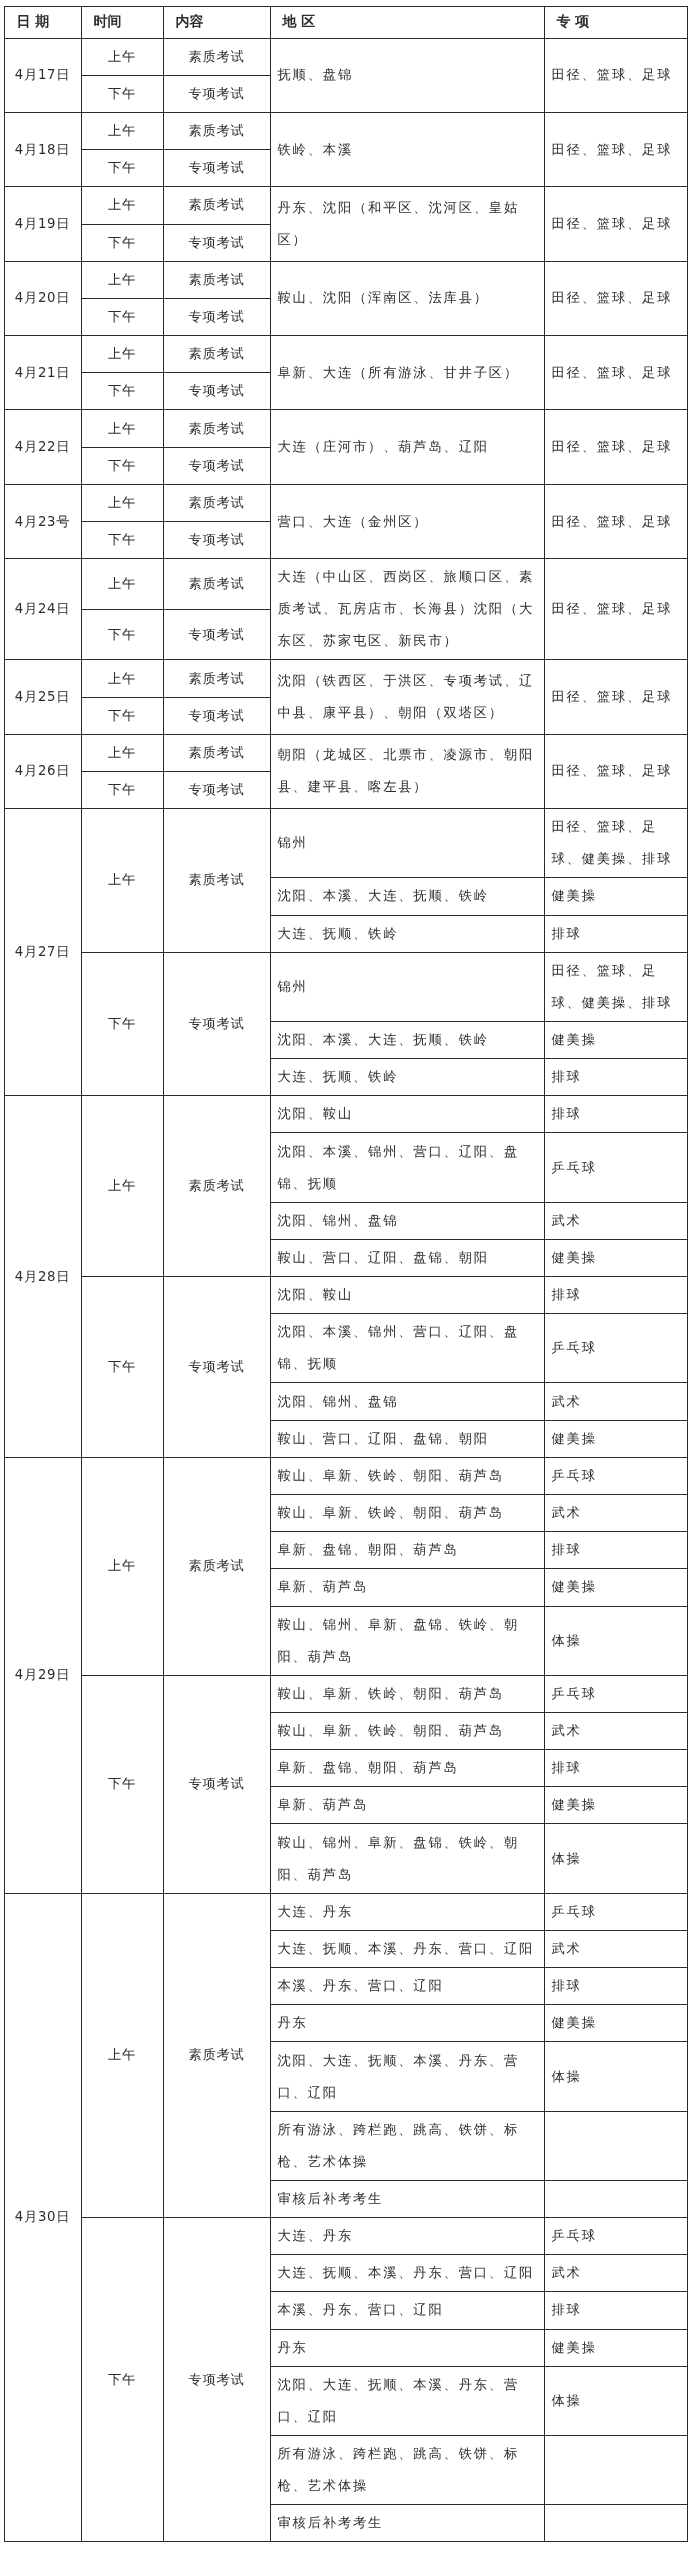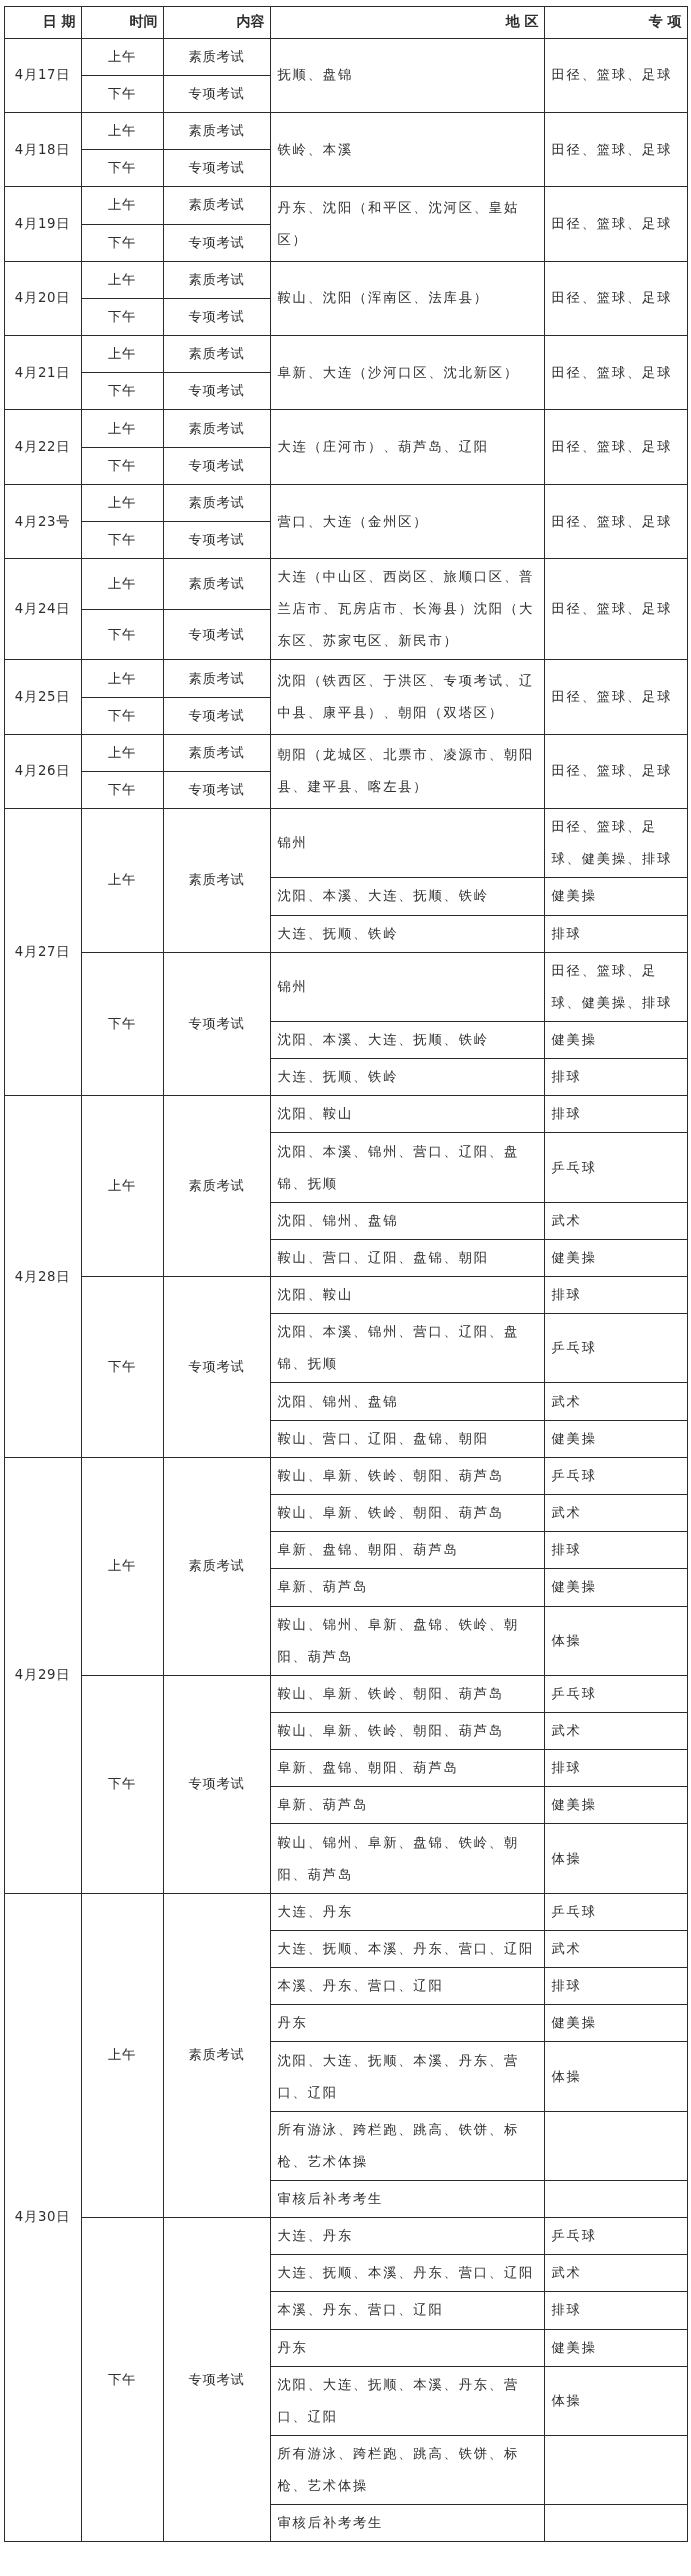--- a/index.html
+++ b/index.html
@@ -23,23 +23,23 @@
     border: 0.7px solid #2b2b2b;
     color: #2e2e2e;
     box-sizing: border-box;
     overflow-wrap: break-word;
     word-break: break-all;
   }
   th {
     font-size: 14px;
     font-weight: bold;
     height: 32px;
-    text-align: right;
+    text-align: left;
     vertical-align: middle;
-    padding: 0 5px;
+    padding: 0 12px;
   }
   td {
     font-size: 13.3px;
     line-height: 32px;
     height: 36px;
     vertical-align: middle;
     padding: 2.1px 7px;
   }
   td.c {
     text-align: center;
@@ -117,21 +117,21 @@
           <td rowspan="2" class="l">田径、篮球、足球</td>
         </tr>
         <tr>
           <td class="c">下午</td>
           <td class="c">专项考试</td>
         </tr>
         <tr class="group-start">
           <td rowspan="2" class="c">4月21日</td>
           <td class="c">上午</td>
           <td class="c">素质考试</td>
-          <td rowspan="2" class="l">阜新、大连（沙河口区、沈北新区）</td>
+          <td rowspan="2" class="l">阜新、大连（所有游泳、甘井子区）</td>
           <td rowspan="2" class="l">田径、篮球、足球</td>
         </tr>
         <tr>
           <td class="c">下午</td>
           <td class="c">专项考试</td>
         </tr>
         <tr class="group-start">
           <td rowspan="2" class="c">4月22日</td>
           <td class="c">上午</td>
           <td class="c">素质考试</td>
@@ -150,21 +150,21 @@
           <td rowspan="2" class="l">田径、篮球、足球</td>
         </tr>
         <tr>
           <td class="c">下午</td>
           <td class="c">专项考试</td>
         </tr>
         <tr class="group-start">
           <td rowspan="2" class="c">4月24日</td>
           <td class="c">上午</td>
           <td class="c">素质考试</td>
-          <td rowspan="2" class="l">大连（中山区、西岗区、旅顺口区、普兰店市、瓦房店市、长海县）沈阳（大东区、苏家屯区、新民市）</td>
+          <td rowspan="2" class="l">大连（中山区、西岗区、旅顺口区、素质考试、瓦房店市、长海县）沈阳（大东区、苏家屯区、新民市）</td>
           <td rowspan="2" class="l">田径、篮球、足球</td>
         </tr>
         <tr>
           <td class="c">下午</td>
           <td class="c">专项考试</td>
         </tr>
         <tr class="group-start">
           <td rowspan="2" class="c">4月25日</td>
           <td class="c">上午</td>
           <td class="c">素质考试</td>

